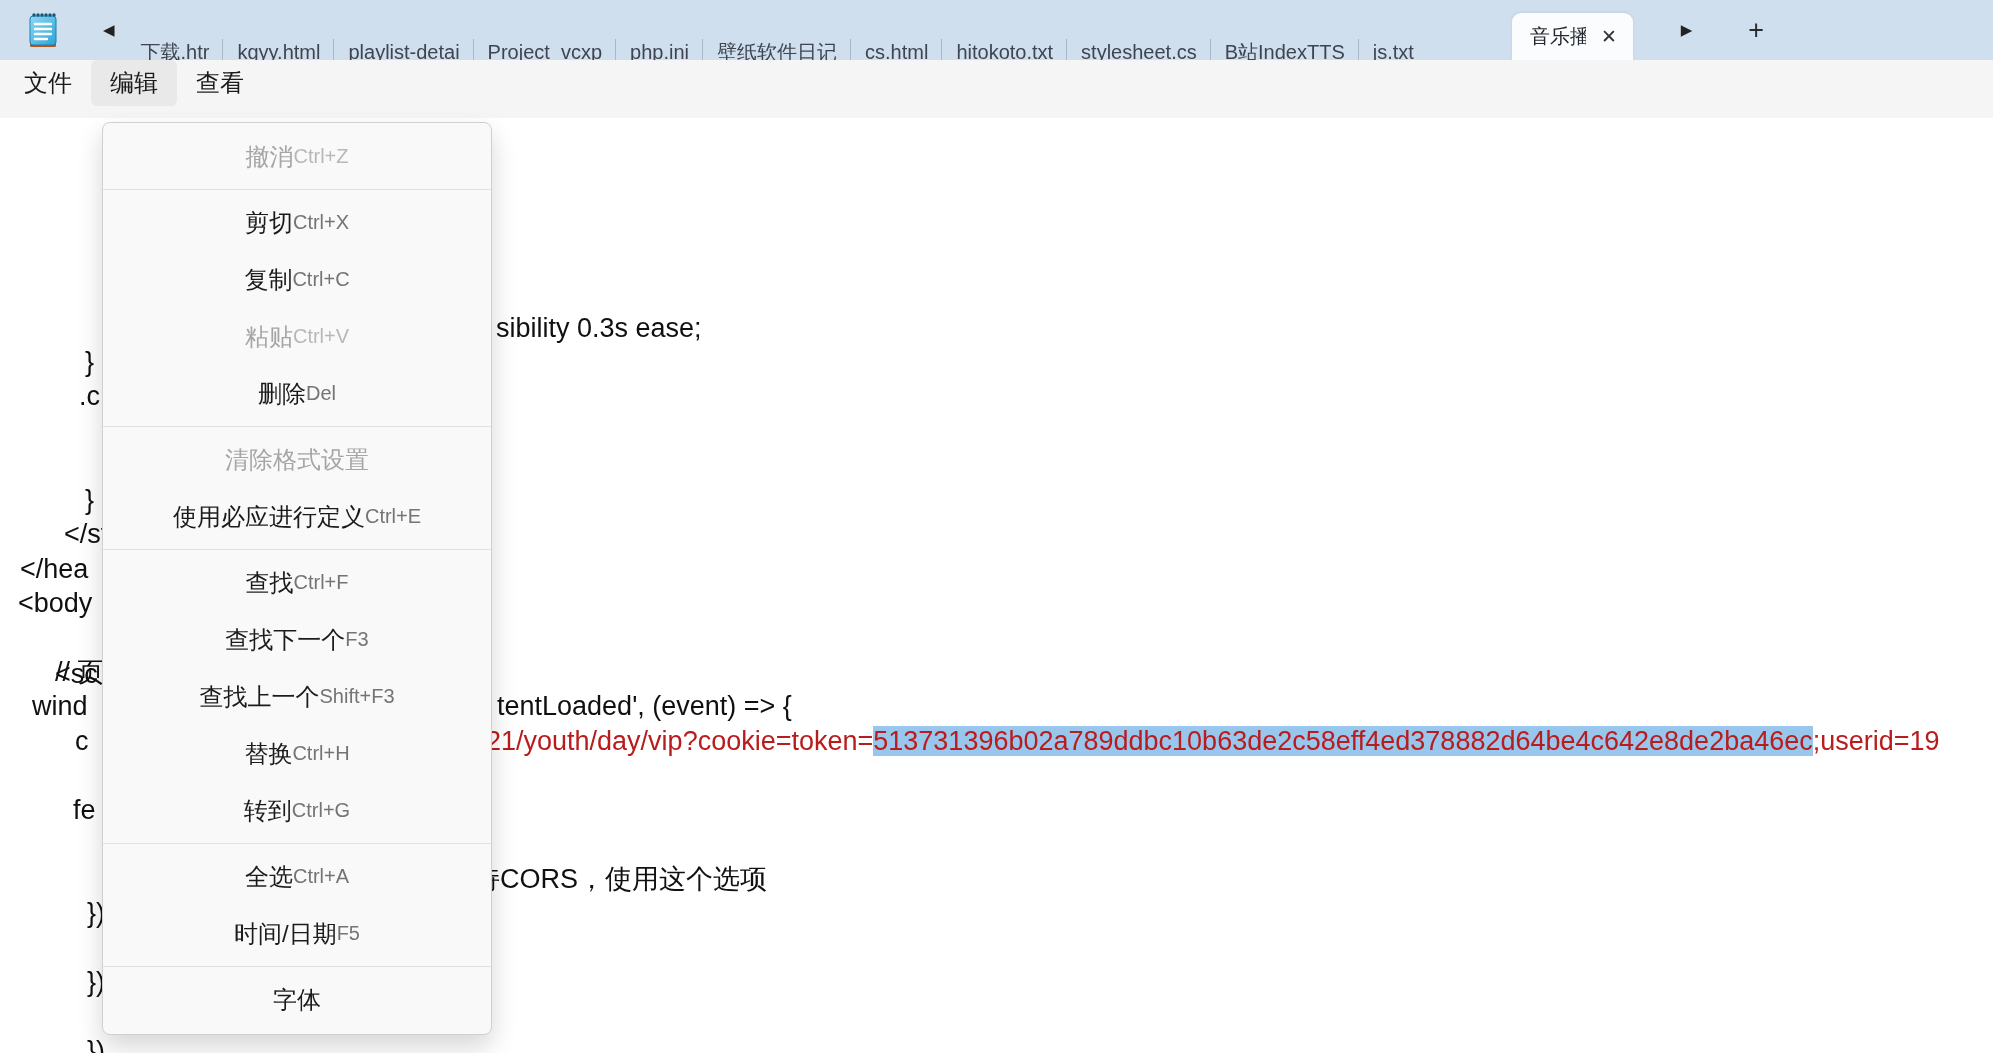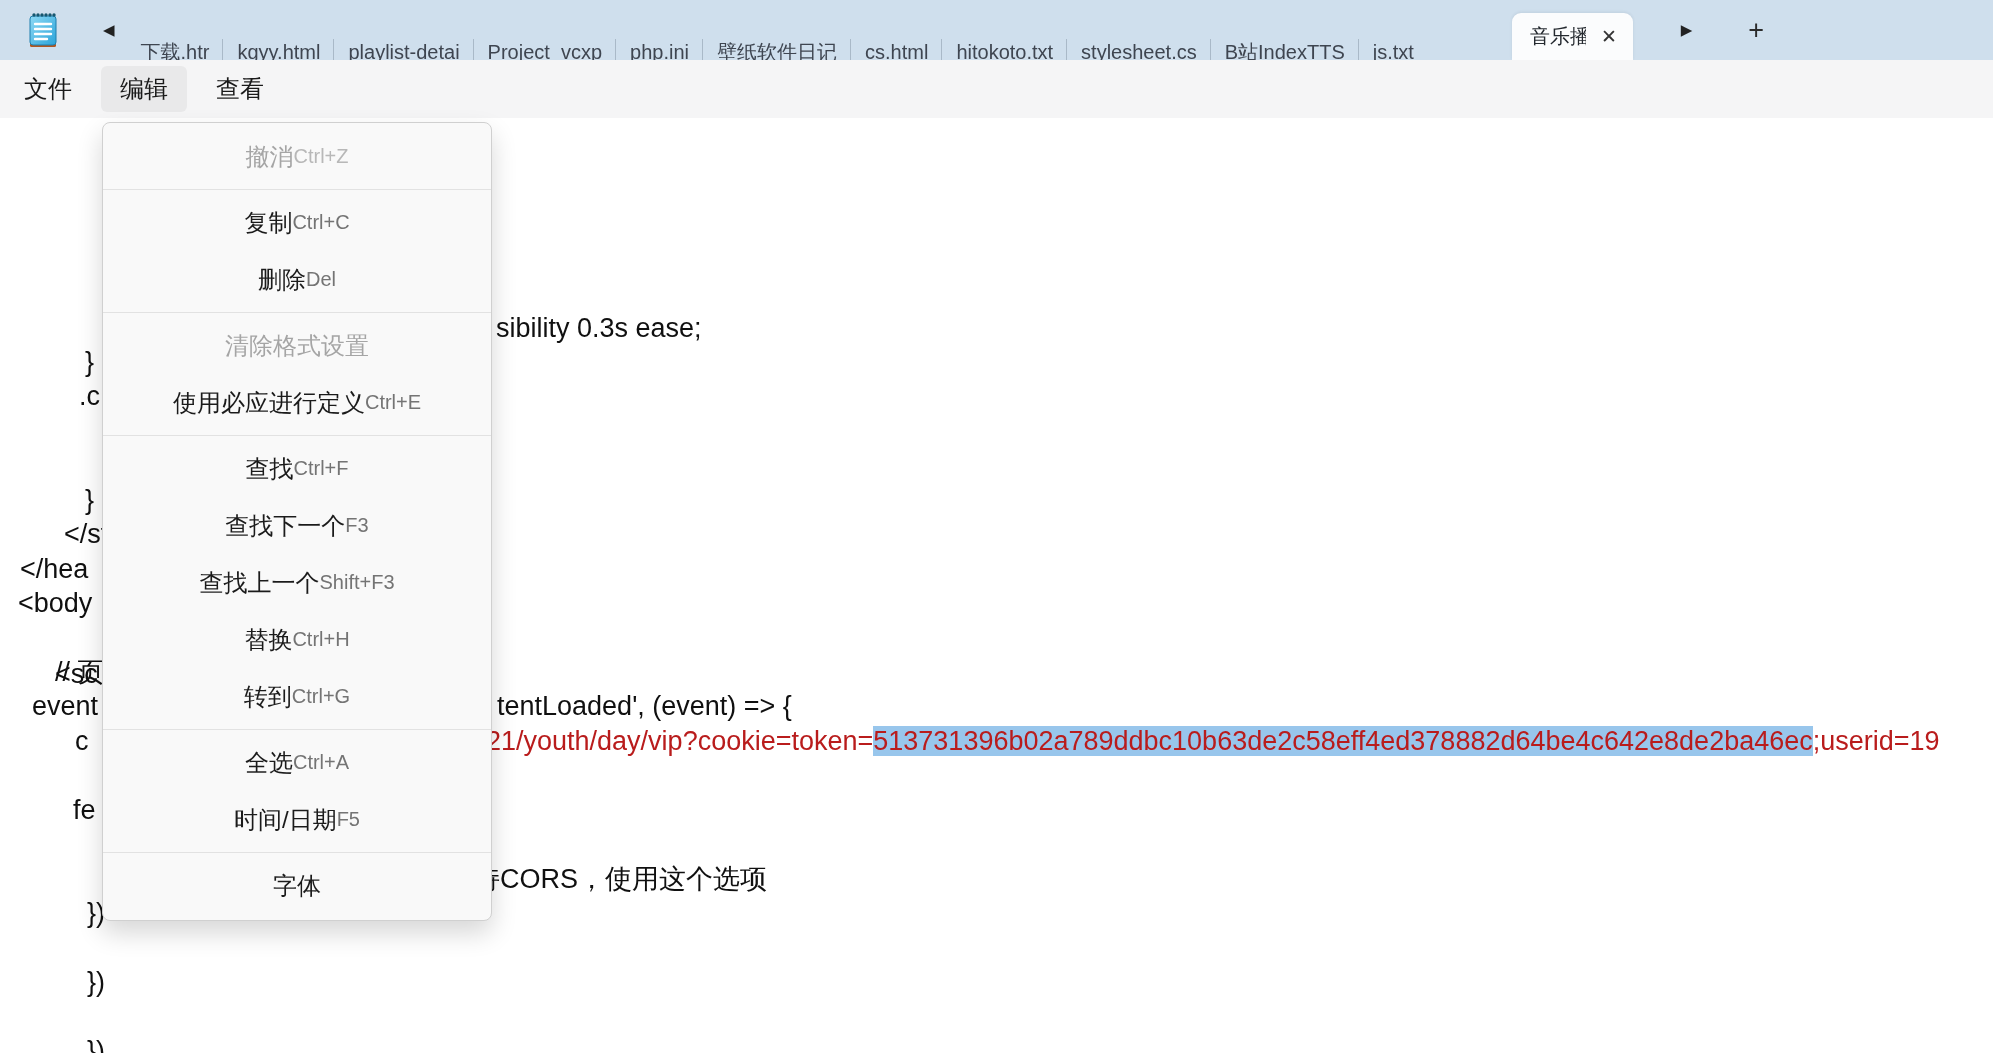--- a/index.html
+++ b/index.html
@@ -36,22 +36,21 @@
     font-size:20px;color:#24292f;white-space:nowrap;overflow:hidden;
     display:inline-block;max-width:56px;
   }
   .active-tab .close{
     font-size:19px;color:#333;margin-left:15px;line-height:1;cursor:default;
   }
   .newtab{flex:0 0 auto;font-size:27px;font-weight:300;color:#2b2b2b;margin-left:56px;line-height:1;}
   
   .menubar{
     position:absolute;left:0;top:60px;width:1993px;height:58px;
-    background:#f5f5f6;display:flex;align-items:center;padding-left:5px;box-sizing:border-box;
-    gap:10px;
+    background:#f5f5f6;display:flex;padding-left:5px;box-sizing:border-box;
   }
   .menubar-item{
     height:46px;display:flex;align-items:center;padding:0 19px;
     font-size:24px;color:#1a1a1a;border-radius:6px;
   }
   .menubar-item.active{background:#e9e9ea;}
   
   .editor{
     position:absolute;left:0;top:118px;width:1926px;height:935px;background:#ffffff;z-index:1;
   }
@@ -85,21 +84,21 @@
 
   <div class="code-frag" style="left: 496px; top: 193px;">sibility 0.3s ease;</div>
       <div class="code-frag" style="left: 85px; top: 227px;">}</div>
       <div class="code-frag" style="left: 79px; top: 261px;">.c</div>
       <div class="code-frag" style="left: 85px; top: 365px;">}</div>
       <div class="code-frag" style="left: 64px; top: 399px;">&lt;/st</div>
       <div class="code-frag" style="left: 20px; top: 434px;">&lt;/hea</div>
       <div class="code-frag" style="left: 18px; top: 468px;">&lt;body</div>
       <div class="code-frag" style="left: 55px; top: 503px; margin-top: 36px;">&lt;sc</div>
       <div class="code-frag" style="left: 55px; top: 537px;">// 页</div>
-      <div class="code-frag" style="left: 32px; top: 571px;">event</div>
+      <div class="code-frag" style="left: 32px; top: 571px;">wind</div>
       <div class="code-frag" style="left: 497px; top: 571px;">tentLoaded', (event) =&gt; {</div>
       <div class="code-frag" style="left: 75px; top: 606px;">c</div>
       <div class="code-frag" style="left: 73px; top: 675px;">fe</div>
       <div class="code-frag" style="left: 473px; top: 744px;">持CORS，使用这个选项</div>
       <div class="code-frag" style="left: 87px; top: 778px;">})</div>
       <div class="code-frag" style="left: 87px; top: 847px;">})</div>
       <div class="code-frag" style="left: 87px; top: 916px;">})</div>
     </div>
   <div class="code-line"><span>21/youth/day/vip?cookie=token=</span><span class="sel" style="background: rgb(152, 198, 236);">513731396b02a789ddbc10b63de2c58eff4ed378882d64be4c642e8de2ba46ec</span><span>;userid=19</span></div>
 </div>
@@ -170,22 +169,30 @@
 
 <div class="menu-item disabled">
       <span class="label">撤消</span>
       <span class="shortcut">Ctrl+Z</span>
     </div>
     <div class="menu-item separator">
       
       
     </div>
     <div class="menu-item">
+      <span class="label">剪切</span>
+      <span class="shortcut">Ctrl+X</span>
+    </div>
+    <div class="menu-item">
       <span class="label">复制</span>
       <span class="shortcut">Ctrl+C</span>
+    </div>
+    <div class="menu-item disabled">
+      <span class="label">粘贴</span>
+      <span class="shortcut">Ctrl+V</span>
     </div>
     <div class="menu-item">
       <span class="label">删除</span>
       <span class="shortcut">Del</span>
     </div>
     <div class="menu-item separator">
       
       
     </div>
     <div class="menu-item disabled">

